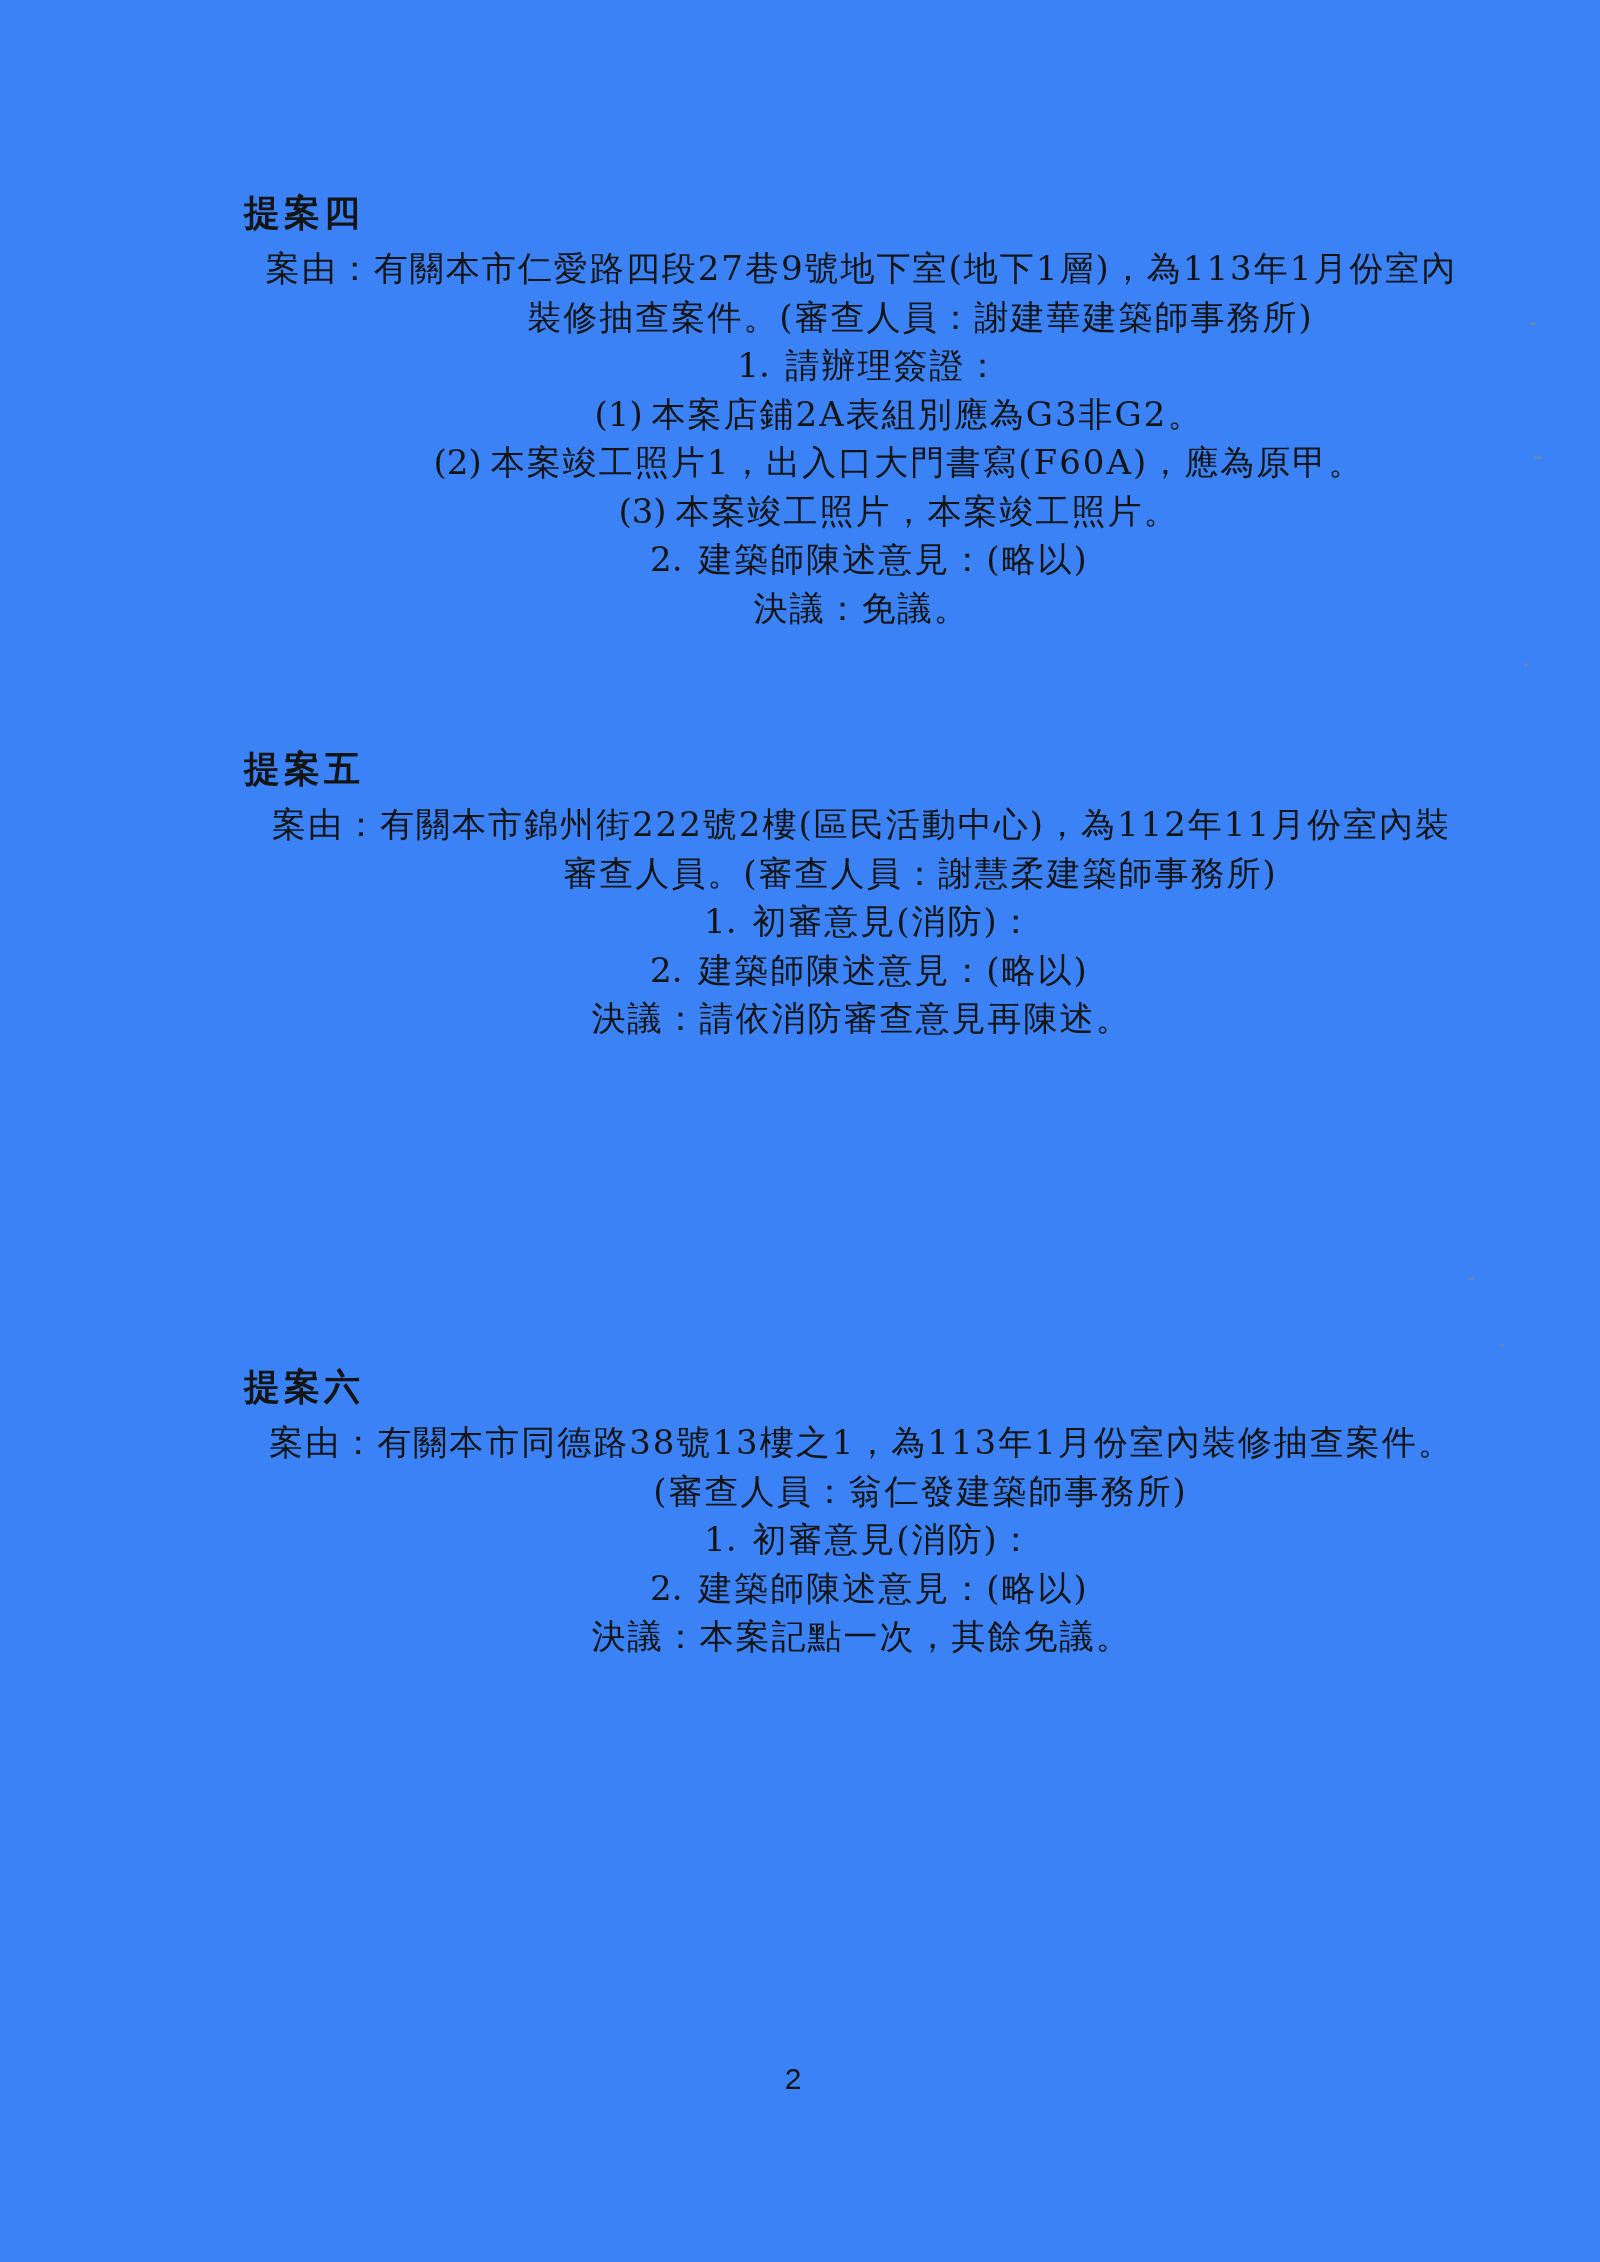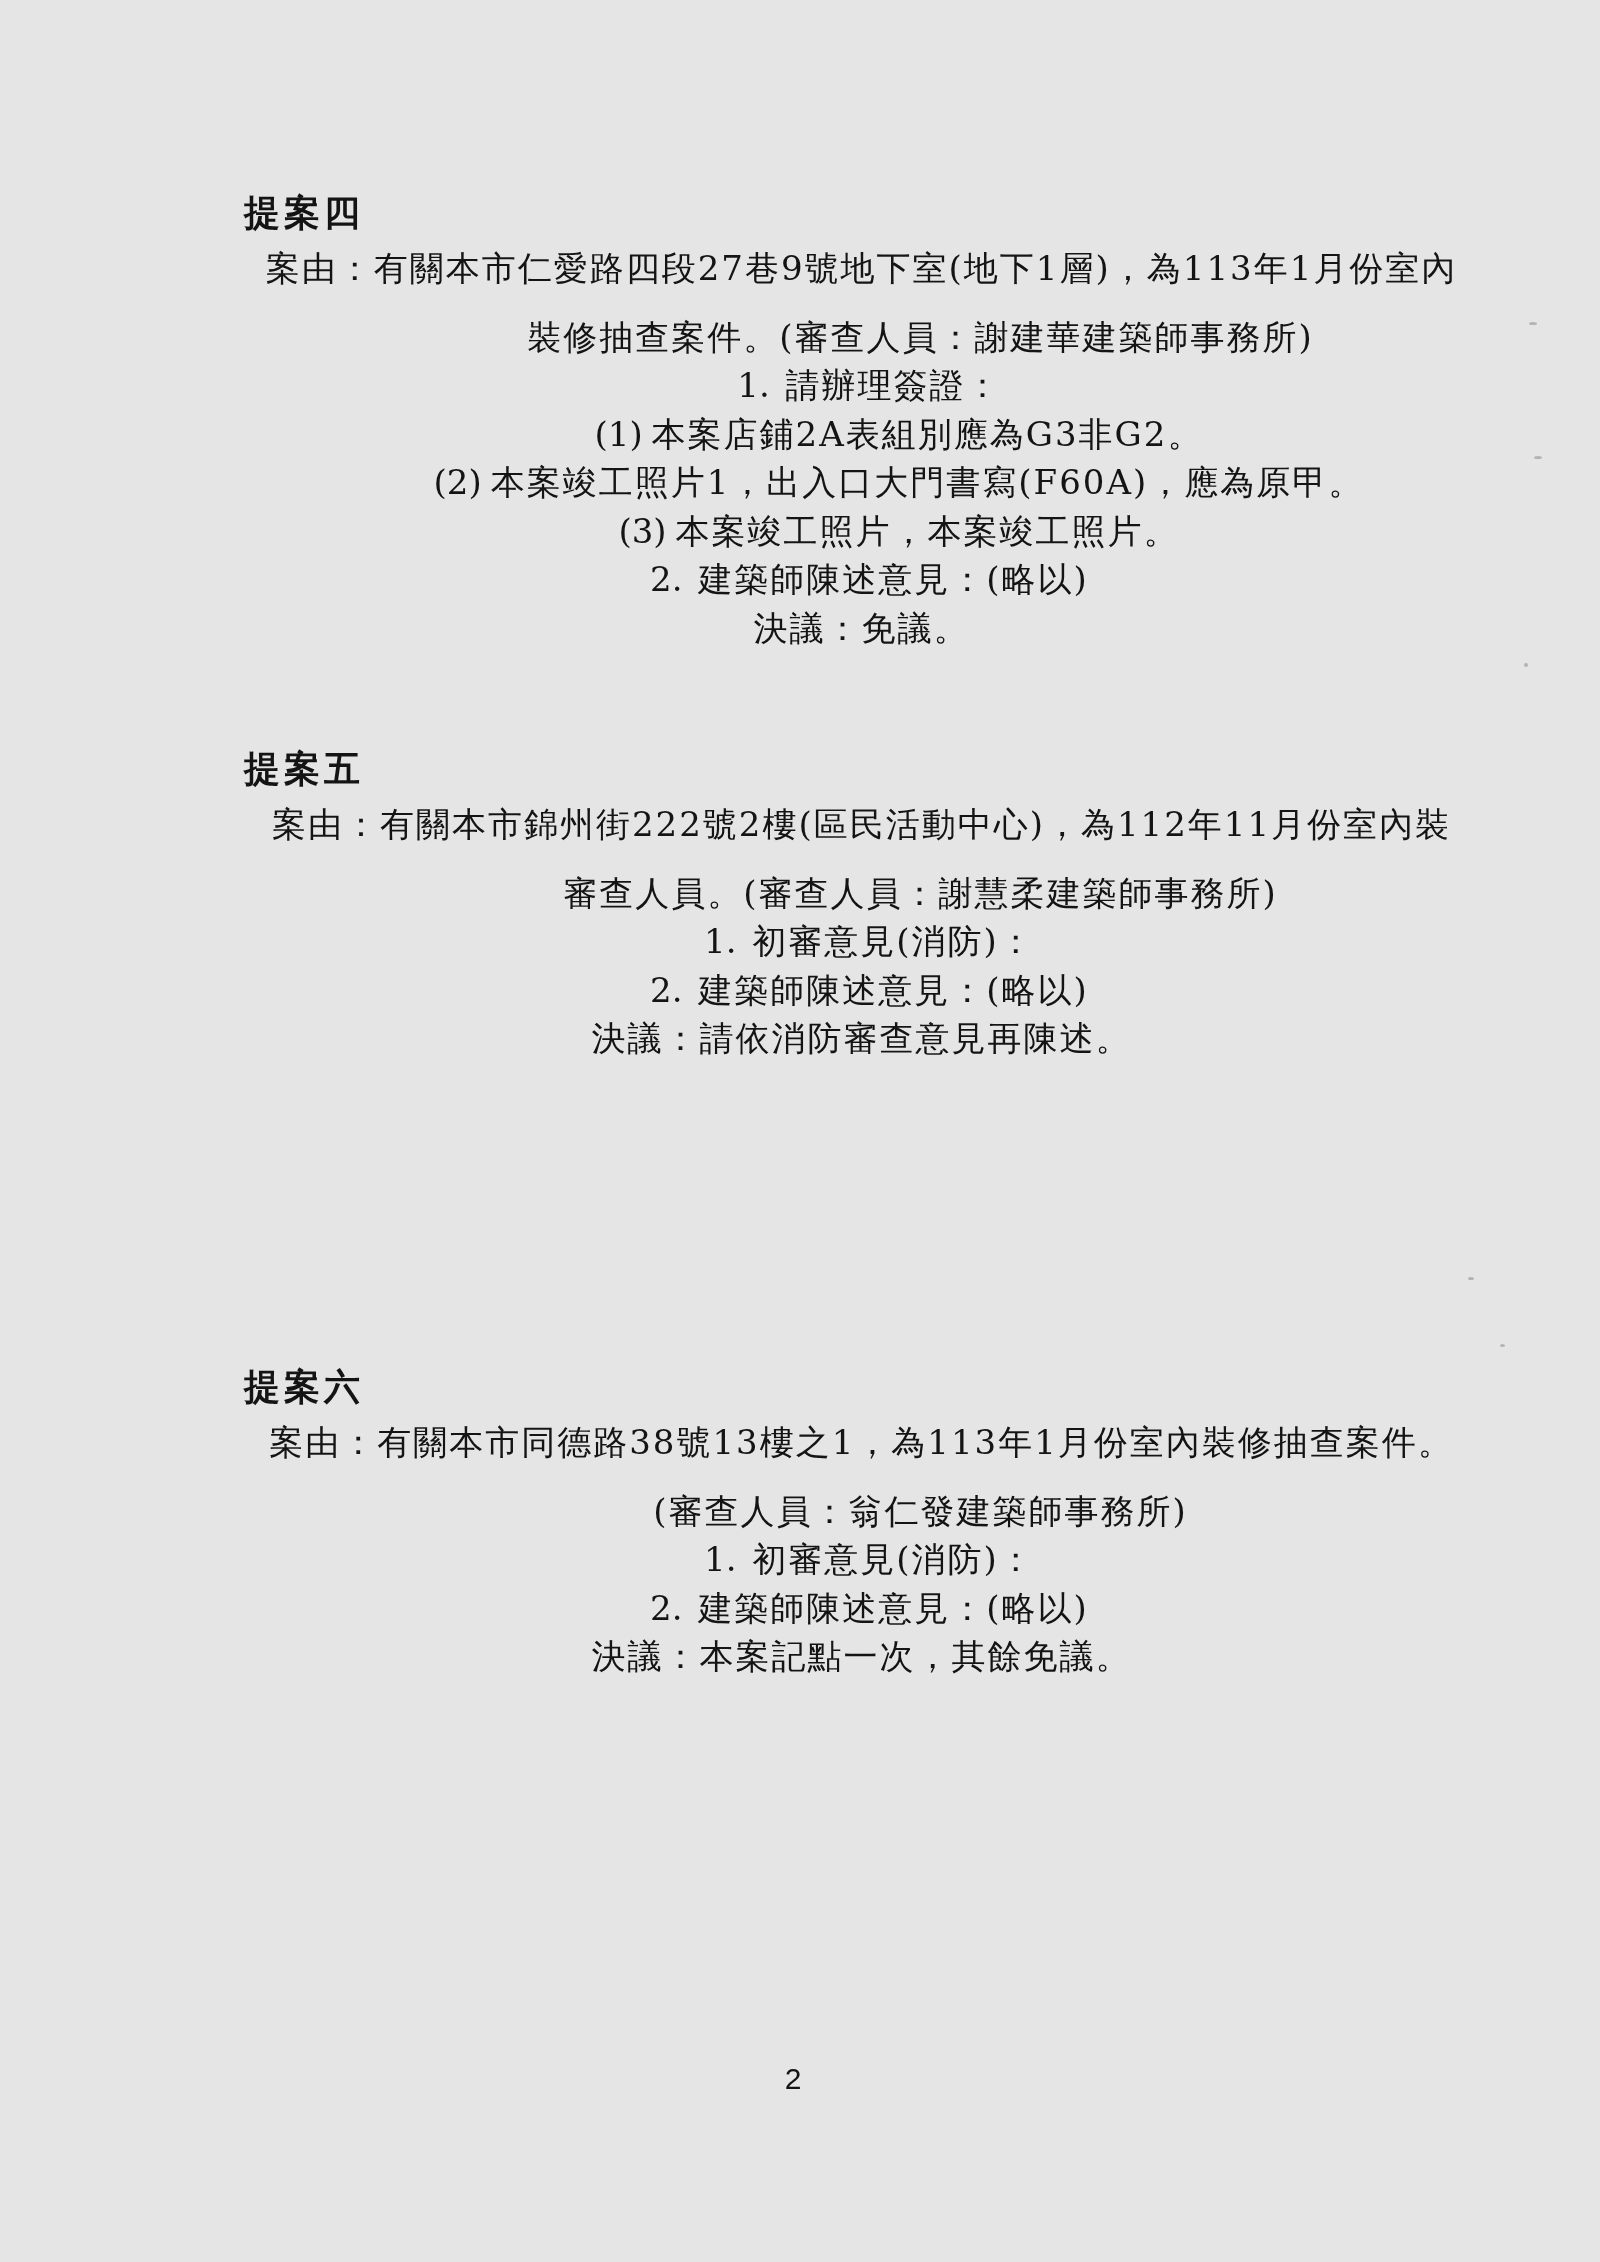--- a/index.html
+++ b/index.html
@@ -11,42 +11,42 @@
     height: 2262px;
     position: relative;
     background: #ffffff;
     overflow: hidden;
     font-family: "DejaVu Serif", "Liberation Serif", serif;
     color: #141414;
   }
   .page {
     position: absolute;
     inset: 0;
-    background: #e5e5e5;
+    background: #3b82f6;
   }
   .proposal {
     position: absolute;
     left: 244px;
     width: 1235px;
   }
   .heading {
     font-size: 36px;
     font-weight: bold;
     line-height: 48px;
     letter-spacing: 4px;
     margin: 0 0 8px 0;
   }
   .l {
     font-size: 34px;
     line-height: 48.5px;
     letter-spacing: 2px;
     white-space: nowrap;
     text-align: center;
   }
-  .hang { padding-left: 118px; margin-top: 20px; }
+  .hang { padding-left: 118px; }
   .sub  { padding-left: 66px; }
   .num {
     display: inline-block;
     min-width: 64px;
     letter-spacing: 0;
   }
   .subnum {
     display: inline-block;
     min-width: 66px;
     letter-spacing: 0;

